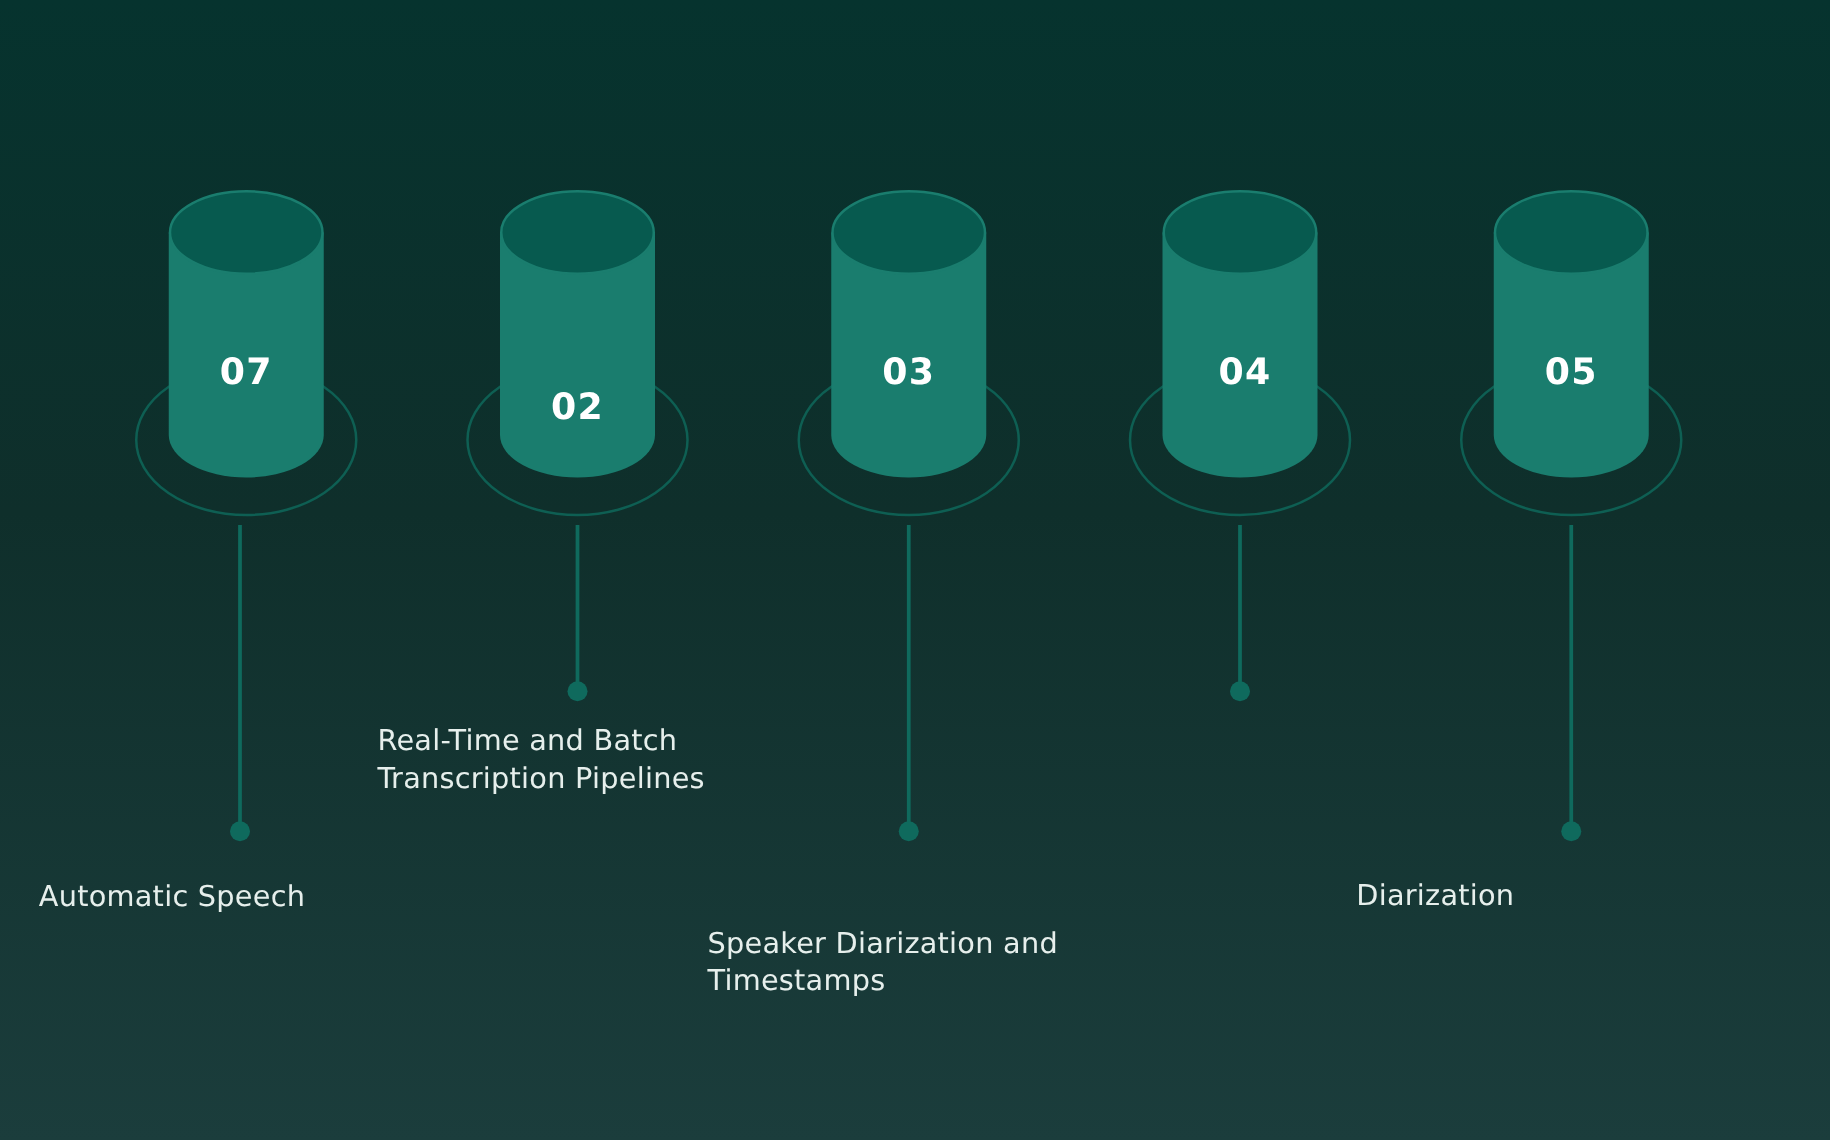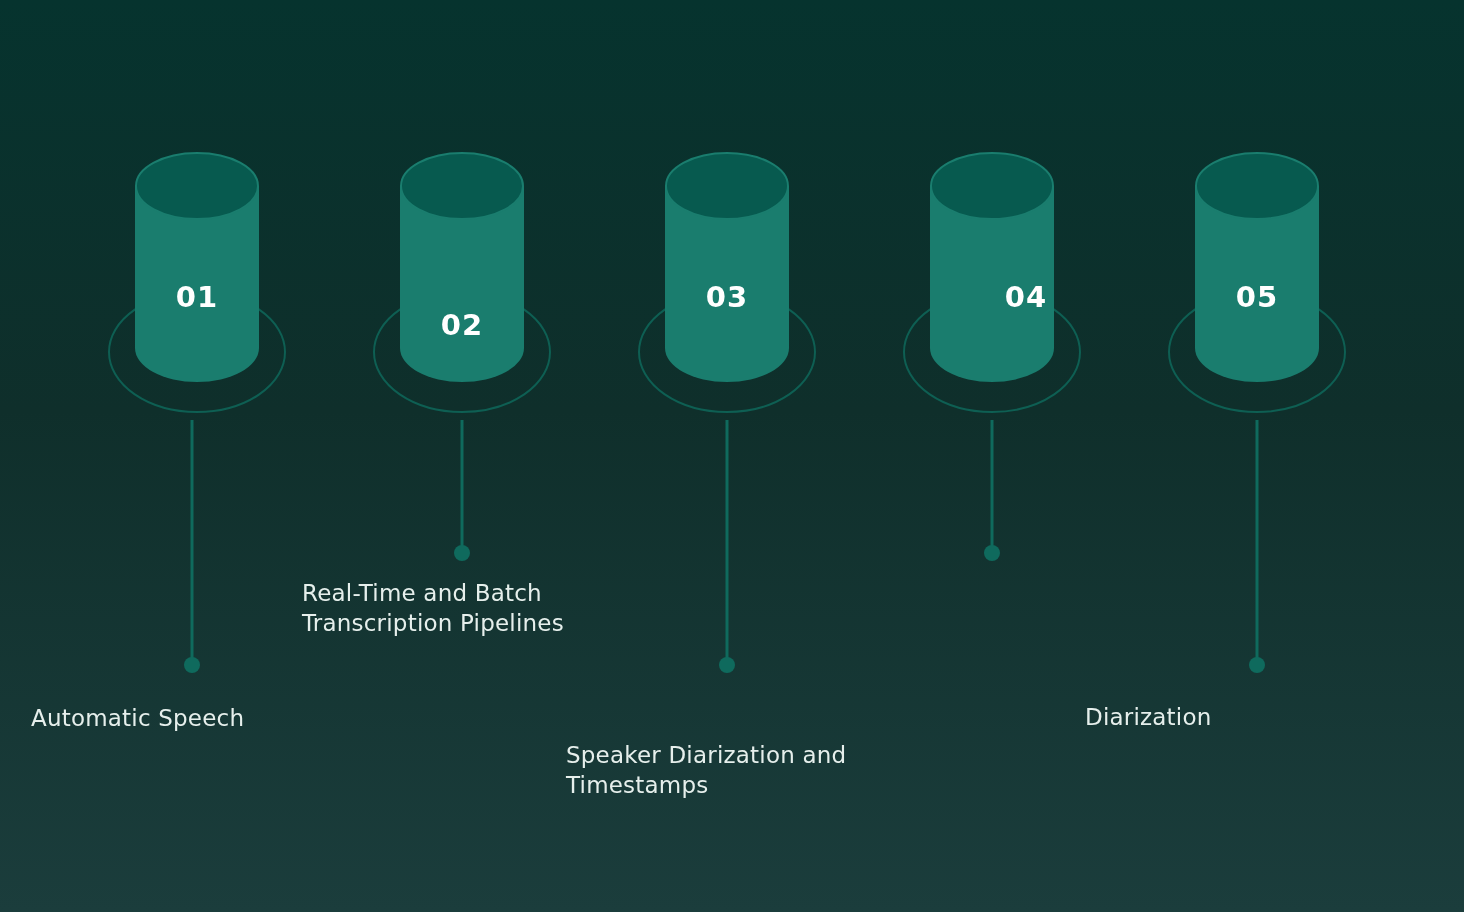--- a/index.html
+++ b/index.html
@@ -64,24 +64,24 @@
 
     <g>
       <ellipse cx="1257" cy="352" rx="88" ry="60" fill="none" stroke="#0e5f53" stroke-width="2"></ellipse>
       <path d="M1195 186 L1195 348 A62 34 0 0 0 1319 348 L1319 186 Z" fill="#1a7d6e"></path>
       <ellipse cx="1257" cy="186" rx="61" ry="33" fill="#075a4f" stroke="#1a7d6e" stroke-width="2"></ellipse>
       <line x1="1257" y1="420" x2="1257" y2="665" stroke="#0f6a5d" stroke-width="3"></line>
       <circle cx="1257" cy="665" r="8" fill="#0f6a5d"></circle>
     </g>
   </svg>
 
-  <div class="step-num" style="left:135px; top:280px;">01</div>
+  <div class="step-num" style="left:135px; top:280px;">07</div>
   <div class="step-num" style="left:400px; top:296px;margin-top:12px;">02</div>
   <div class="step-num" style="left:665px; top:280px;">03</div>
-  <div class="step-num" style="left:928px; top:280px;padding-left:36px;">04</div>
+  <div class="step-num" style="left:898px; top:280px;padding-left:36px;">04</div>
   <div class="step-num" style="left:1195px; top:280px;">05</div>
 
   <div class="step-label" style="left:31px; top:703px;">
     <div>Automatic Speech</div>
   </div>
   <div class="step-label" style="left:302px; top:578px;">
     <div>Real-Time and Batch</div>
     <div>Transcription Pipelines</div>
   </div>
   <div class="step-label" style="left:566px; top:740px;">

